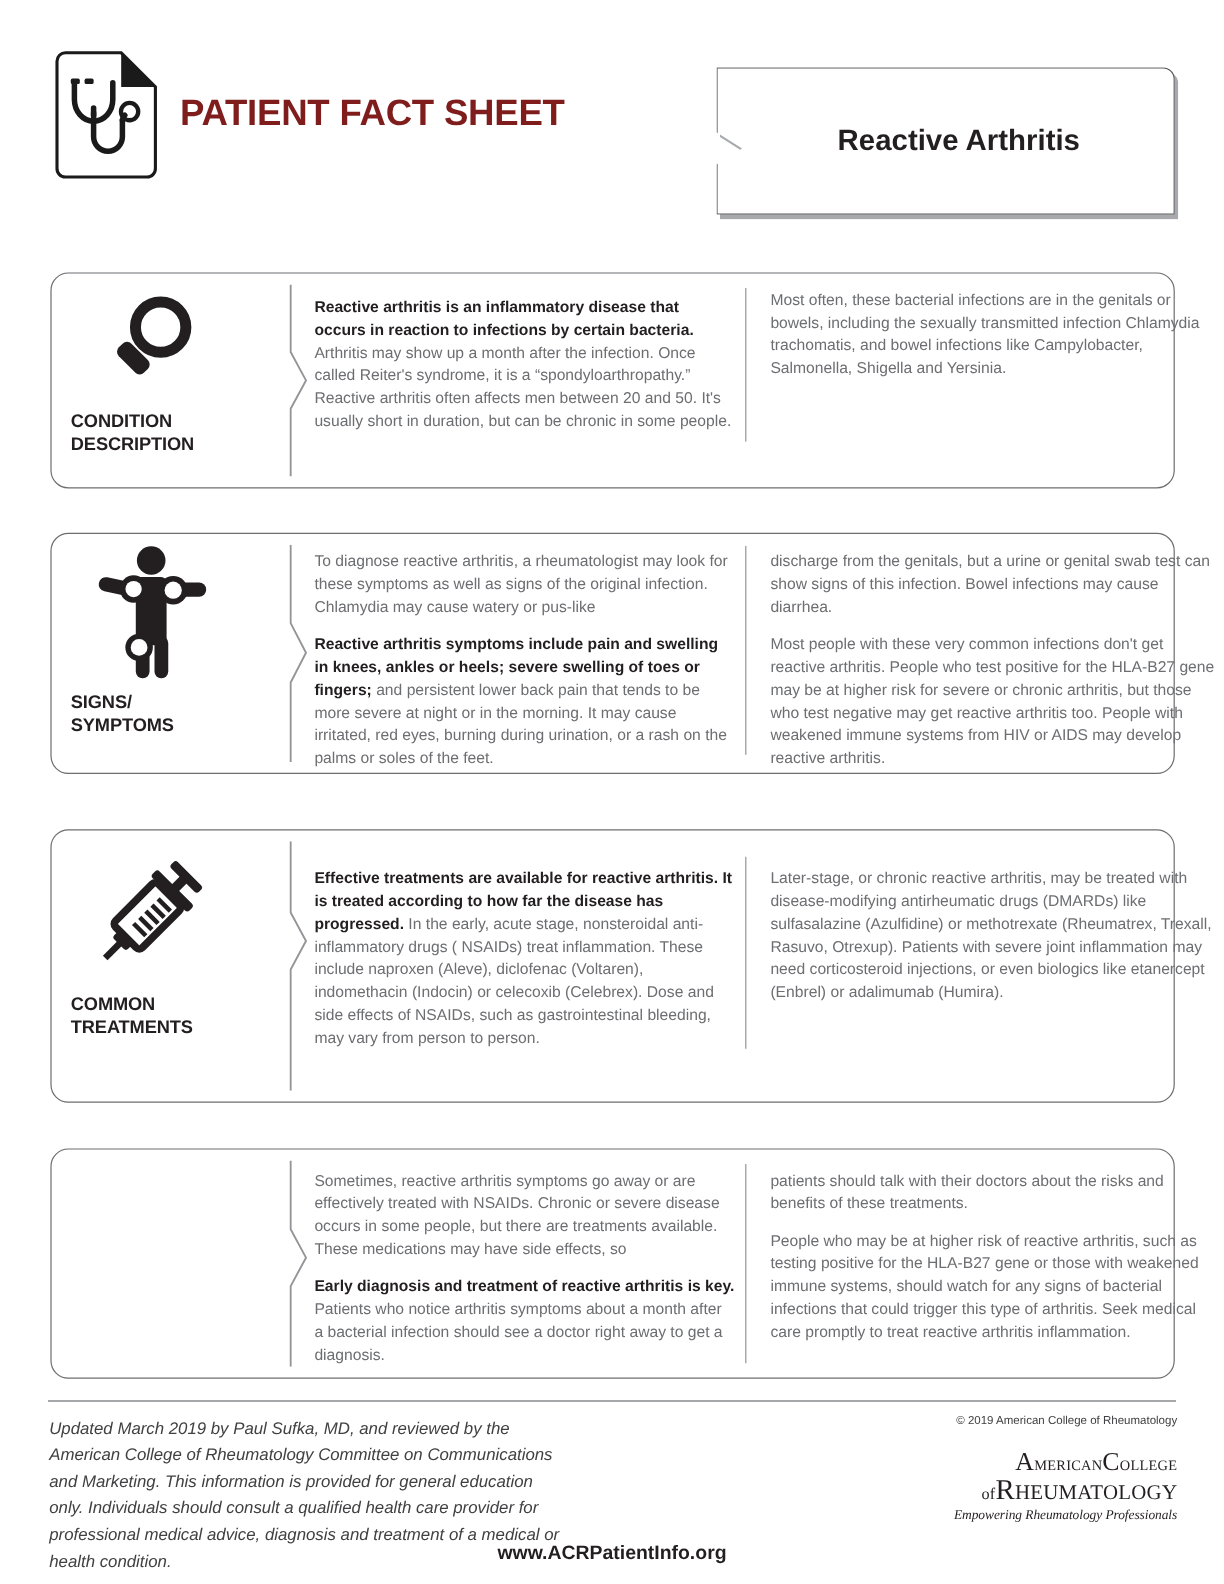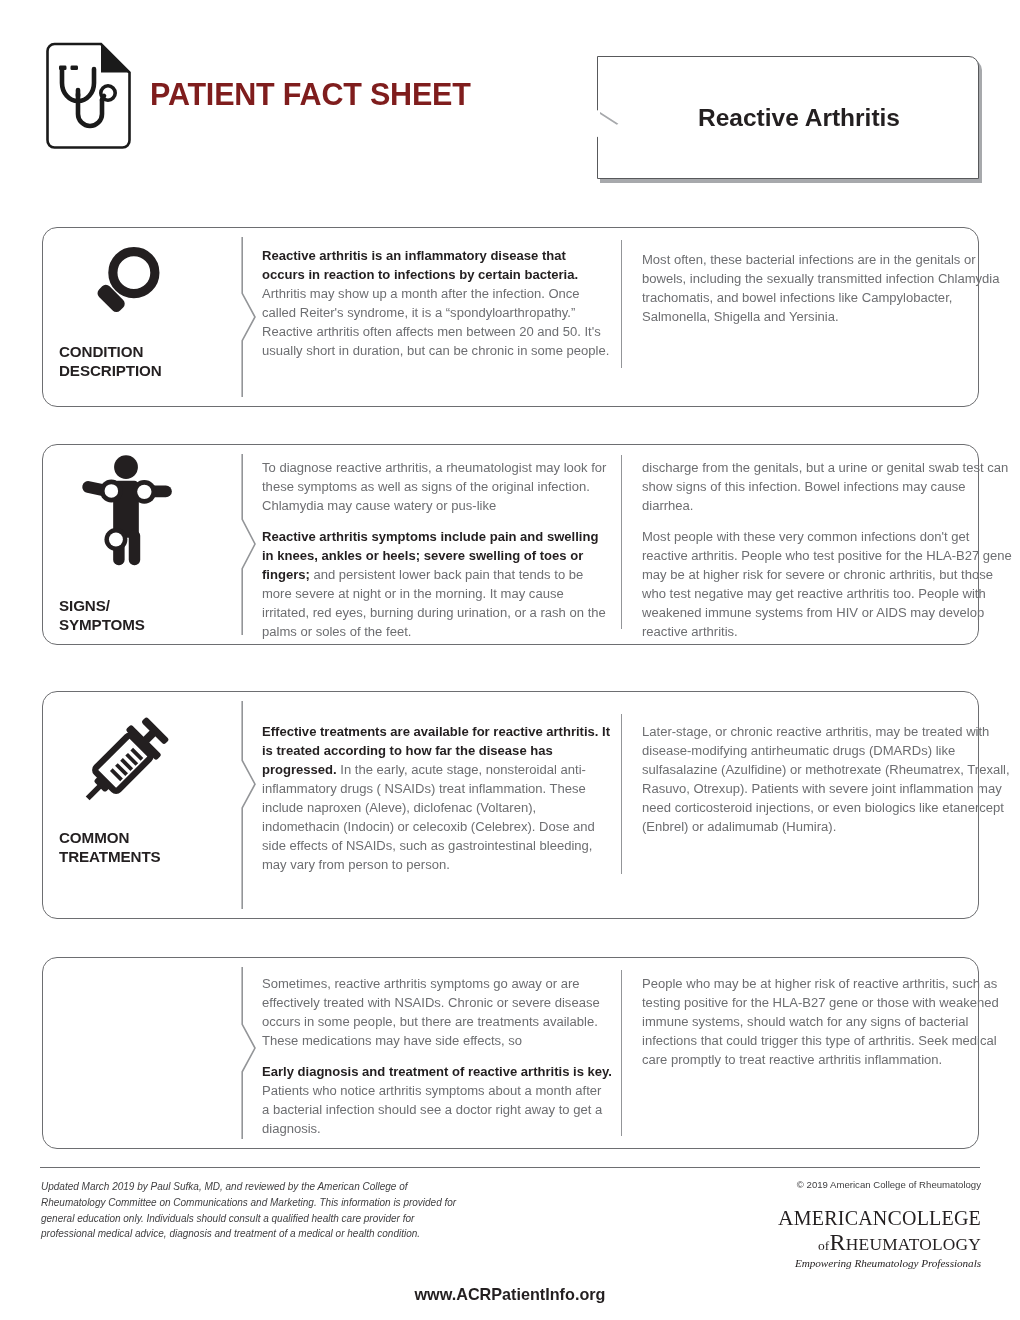--- a/index.html
+++ b/index.html
@@ -91,33 +91,33 @@
     position: absolute; width: 1.2px; background: #939598;
   }
 
   
   .footer-rule {
     position: absolute; left: 40px; top: 1167px; width: 940px; height: 1.2px;
     background: #6d6e71;
   }
   .disclaimer {
     position: absolute; left: 41px; top: 1179px; width: 430px;
-    font-size: 10px; font-style: italic; line-height: 1.58; color: #414042;
+    font-size: 14px; font-style: italic; line-height: 1.58; color: #414042;
   }
   .copyright {
     position: absolute; right: 39px; top: 1179px;
     font-size: 9.6px; color: #414042; text-align: right;
   }
   .acr-logo {
     position: absolute; right: 39px; top: 1208px; width: 215px;
     text-align: right; color: #231f20;
     font-family: "Liberation Serif", serif;
   }
   .acr-l1 { font-size: 21.5px; line-height: 1.0; letter-spacing: 0.2px; white-space: nowrap; }
-  .acr-l1 .sc { font-size: 20px; font-family: Liberation Serif, serif; }
+  .acr-l1 .sc { font-size: 12px; font-family: Liberation Serif, serif; }
   .acr-l2 { font-size: 24px; line-height: 1.08; letter-spacing: 0.2px; white-space: nowrap; }
   .acr-l2 .of { font-size: 13.5px; }
   .acr-l2 .sc { font-size: 17.4px; }
   .acr-tag {
     font-size: 11.2px; font-style: italic; margin-top: 2px; letter-spacing: -0.05px;
   }
   .site-url {
     position: absolute; left: 0; top: 1285px; width: 1020px;
     text-align: center; font-size: 16.2px; font-weight: bold; color: #231f20;
   }
@@ -169,21 +169,21 @@
       <path d="M1.2,0 L1.2,57 L14,81 L1.2,105 L1.2,162" fill="none" stroke="#939598" stroke-width="1.6" vector-effect="non-scaling-stroke"></path>
     </svg>
   </div>
 
   <div class="col col-mid" style="top:19px;">
     <p><b>Reactive arthritis is an inflammatory disease that occurs in reaction to infections by certain bacteria.</b><span> Arthritis may show up a month after the infection. Once called Reiter's syndrome, it is a “spondyloarthropathy.” Reactive arthritis often affects men between 20 and 50. It's usually short in duration, but can be chronic in some people.</span></p>
   </div>
 
   <div class="inner-rule" style="left:578px; top:12px; height:128px;"></div>
 
-  <div class="col col-right" style="top:23px;">
+  <div class="col col-right" style="top:13px;">
     <p>Most often, these bacterial infections are in the genitals or bowels, including the sexually transmitted infection Chlamydia trachomatis, and bowel infections like Campylobacter, Salmonella, Shigella and Yersinia.</p>
   </div>
 </div>
 
 <div class="card" id="card-1">
   <div class="icon-col">
     <div class="icon-art" style="top:10px;">
       <svg viewBox="0 0 120 124" width="110" height="114">
         <circle cx="60" cy="13" r="13" fill="#231f20"></circle>
         <rect x="46" y="28" width="28" height="62" rx="5" fill="#231f20"></rect>
@@ -192,21 +192,21 @@
         <circle cx="44" cy="39" r="12.5" fill="#231f20"></circle>
         <circle cx="44" cy="39" r="7.4" fill="#ffffff"></circle>
         <circle cx="80" cy="40" r="13" fill="#231f20"></circle>
         <circle cx="80" cy="40" r="7.8" fill="#ffffff"></circle>
         <rect x="46" y="82" width="12.5" height="38" rx="6" fill="#231f20"></rect>
         <rect x="63" y="82" width="12.5" height="38" rx="6" fill="#231f20"></rect>
         <circle cx="49" cy="92" r="12.5" fill="#231f20"></circle>
         <circle cx="49" cy="92" r="7.6" fill="#ffffff"></circle>
       </svg>
     </div>
-    <div class="icon-label" style="top:132px;margin-top:20px;">
+    <div class="icon-label" style="top:132px;">
       <div>SIGNS/</div>
       <div>SYMPTOMS</div>
     </div>
   </div>
 
   <div class="divider">
     <svg viewBox="0 0 16 183" preserveAspectRatio="none">
       <path d="M1.2,0 L1.2,66 L14,91 L1.2,116 L1.2,183" fill="none" stroke="#939598" stroke-width="1.6" vector-effect="non-scaling-stroke"></path>
     </svg>
   </div>
@@ -277,20 +277,21 @@
   </div>
 
   <div class="col col-mid" style="top:17px;">
     <p>Sometimes, reactive arthritis symptoms go away or are effectively treated with NSAIDs. Chronic or severe disease occurs in some people, but there are treatments available. These medications may have side effects, so</p>
     <p><b>Early diagnosis and treatment of reactive arthritis is key.</b><span> Patients who notice arthritis symptoms about a month after a bacterial infection should see a doctor right away to get a diagnosis.</span></p>
   </div>
 
   <div class="inner-rule" style="left:578px; top:12px; height:166px;"></div>
 
   <div class="col col-right" style="top:17px;">
+    <p>patients should talk with their doctors about the risks and benefits of these treatments.</p>
     <p>People who may be at higher risk of reactive arthritis, such as testing positive for the HLA-B27 gene or those with weakened immune systems, should watch for any signs of bacterial infections that could trigger this type of arthritis. Seek medical care promptly to treat reactive arthritis inflammation.</p>
   </div>
 </div>
 
 <div class="footer-rule"></div>
 
 <div class="disclaimer">Updated March 2019 by Paul Sufka, MD, and reviewed by the American College of Rheumatology Committee on Communications and Marketing. This information is provided for general education only. Individuals should consult a qualified health care provider for professional medical advice, diagnosis and treatment of a medical or health condition.</div>
 
 <div class="copyright">© 2019 American College of Rheumatology</div>
 

